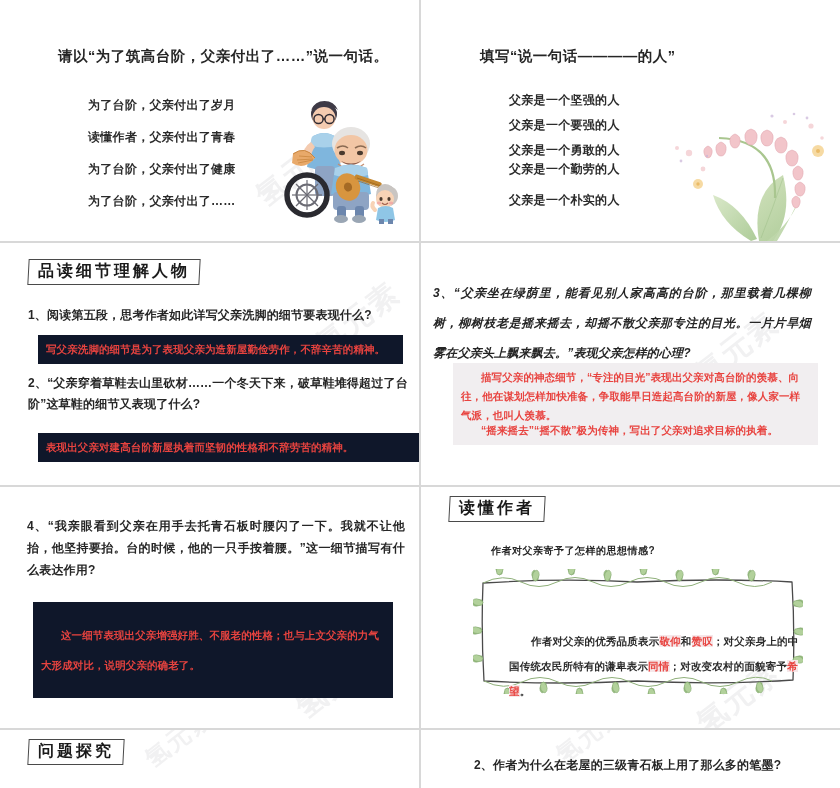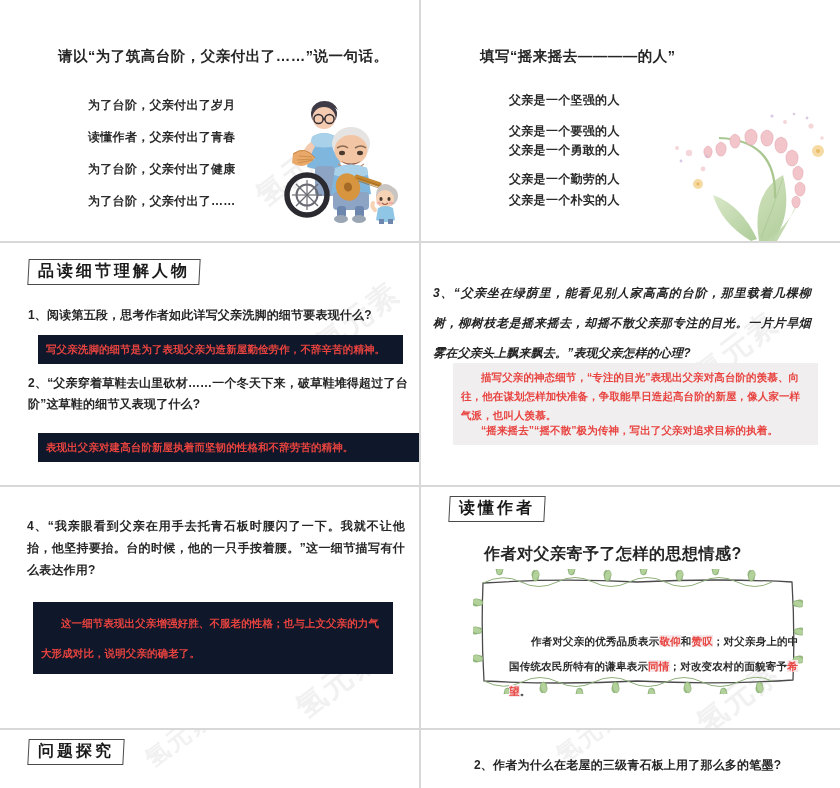--- a/index.html
+++ b/index.html
@@ -201,26 +201,26 @@
         <rect x="104" y="123" width="5" height="5" fill="#6c86ad"></rect>
         <rect x="113" y="123" width="5" height="5" fill="#6c86ad"></rect>
       </svg>
     </div>
   </div>
 
   <div class="vdiv"></div>
 
   <div class="slide">
     <div class="inner">
-      <div class="q-title" style="left:59px;top:47px;">填写“摇来摇去————的人”</div>
+      <div class="q-title" style="left:59px;top:47px;">填写“说一句话————的人”</div>
 
       <div class="line" style="left:88px;top:92px;">父亲是一个坚强的人</div>
-      <div class="line" style="left:88px;top:123px;">父亲是一个要强的人</div>
+      <div class="line" style="left:88px;top:117px;">父亲是一个要强的人</div>
       <div class="line" style="left:88px;top:142px;">父亲是一个勇敢的人</div>
-      <div class="line" style="left:88px;top:171px;">父亲是一个勤劳的人</div>
+      <div class="line" style="left:88px;top:161px;">父亲是一个勤劳的人</div>
       <div class="line" style="left:88px;top:192px;">父亲是一个朴实的人</div>
 
       <svg class="flowers" style="left:238px;top:106px;" width="182" height="135" viewBox="0 0 182 135">
         <defs>
           <linearGradient id="lf" x1="0" y1="0" x2="0.4" y2="1">
             <stop offset="0" stop-color="#cfe0b9"></stop>
               <stop offset="1" stop-color="#b3cf9d"></stop>
           </linearGradient>
           <linearGradient id="lf2" x1="0" y1="0" x2="1" y2="1">
             <stop offset="0" stop-color="#d8e7c6"></stop>
@@ -326,35 +326,35 @@
   </div>
 
   <div class="hdiv"></div>
 
   <div class="slide">
     <div class="inner">
       <div class="wm" style="left:290px;top:175px;">氢元素</div>
 
       <div class="para" style="left:27px;top:28px;width:378px;line-height:22px;">4、“我亲眼看到父亲在用手去托青石板时腰闪了一下。我就不让他抬，他坚持要抬。台的时候，他的一只手按着腰。”这一细节描写有什么表达作用?</div>
 
-      <div class="ans indent" style="left:33px;top:115px;width:360px;line-height:30px;padding:6px 8px;">这一细节表现出父亲增强好胜、不服老的性格；也与上文父亲的力气大形成对比，说明父亲的确老了。</div>
+      <div class="ans indent" style="left:33px;top:115px;width:360px;line-height:30px;padding:18px 8px;">这一细节表现出父亲增强好胜、不服老的性格；也与上文父亲的力气大形成对比，说明父亲的确老了。</div>
     </div>
   </div>
 
   <div class="vdiv"></div>
 
   <div class="slide">
     <div class="inner">
       <div class="wm" style="left:270px;top:190px;">氢元素</div>
 
       <div class="secbox" style="left:28px;top:9px;">
         <span>读懂作者</span>
       </div>
 
-      <div class="q-title" style="left:63px;top:57px;font-size:16px;">作者对父亲寄予了怎样的思想情感?</div>
+      <div class="q-title" style="left:70px;top:57px;font-size:10px;">作者对父亲寄予了怎样的思想情感?</div>
 
       <svg class="leafframe" style="left:52px;top:82px;" width="330" height="125" viewBox="0 0 330 125">
         <defs>
           <g id="leafpair">
             <path d="M0 0 q-6 -7 -1 -11 q6 2 4 10z" fill="#9cc184" stroke="#7da268" stroke-width=".5"></path>
             <path d="M1 0 q6 -7 1 -11 q-6 2 -4 10z" fill="#b2d19b" stroke="#7da268" stroke-width=".5"></path>
           </g>
         </defs>
 
         <path d="M10 14 Q8 62 11 112 Q90 116 164 112 Q245 116 320 111 Q322 62 319 13 Q245 9 164 13 Q88 9 10 14 Z" fill="none" stroke="#4a4a4a" stroke-width="1.3" stroke-linejoin="round"></path>

